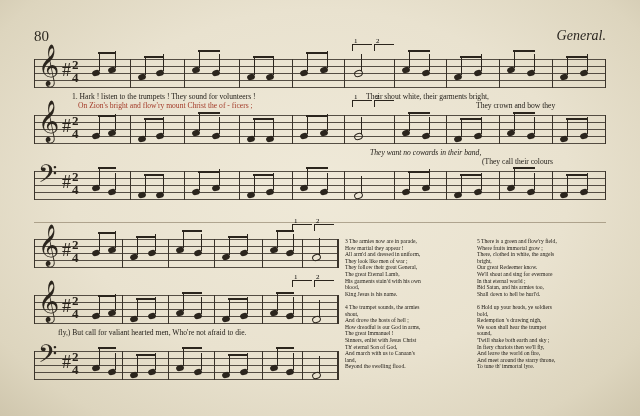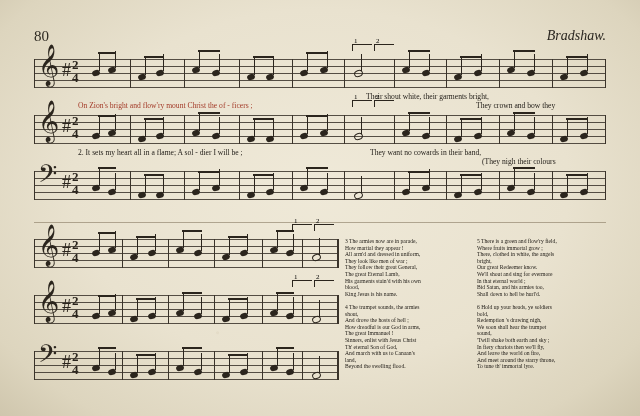--- a/index.html
+++ b/index.html
@@ -83,21 +83,21 @@
   }
   .verses p{margin:0;white-space:nowrap;}
   .vcol{position:absolute;top:0;}
 </style>
 </head>
 <body>
 
 <div id="page">
 
   <div class="pagenum">80</div>
-  <div class="composer">Bradshaw.</div>
+  <div class="composer">General.</div>
 
   <div class="system" style="left:34px;top:56px;width:572px;">
 
     <div class="staff">
       <div class="ln"></div>
         <div class="ln"></div>
         <div class="ln"></div>
         <div class="ln"></div>
         <div class="ln"></div>
       <div class="clef">𝄞</div>
@@ -177,20 +177,21 @@
       <div class="beam" style="left:532px;top:0px;width:22px;"></div>
 
       <div class="ending" style="left:318px;top:-12px;width:20px;">
         <span>1</span>
       </div>
       <div class="ending" style="left:340px;top:-12px;width:20px;">
         <span>2</span>
       </div>
     </div>
 
+    <div class="lyric" style="left:38px;top:36px;">1. Hark !  listen   to   the  trumpets ! They sound for        volunteers !</div>
     <div class="lyric red" style="left:44px;top:45px;">On   Zion's bright and flow'ry mount Christ the      of  -  ficers ;</div>
     <div class="lyric" style="left:332px;top:36px;">Their shout white, their garments bright,</div>
     <div class="lyric" style="left:442px;top:45px;">They crown and bow they</div>
   </div>
 
   <div class="system" style="left:34px;top:112px;width:572px;">
     <div class="staff">
       <div class="ln"></div>
         <div class="ln"></div>
         <div class="ln"></div>
@@ -272,23 +273,22 @@
       <div class="beam" style="left:532px;top:6px;width:22px;"></div>
 
       <div class="ending" style="left:318px;top:-12px;width:20px;">
         <span>1</span>
       </div>
       <div class="ending" style="left:340px;top:-12px;width:20px;">
         <span>2</span>
       </div>
     </div>
 
-    <div class="lyric" style="left:44px;top:36px;">2. It sets my heart all in  a flame; A  sol - dier      I    will  be ;</div>
-    <div class="lyric" style="left:336px;top:36px;">They want   no cowards in their band,</div>
-    <div class="lyric" style="left:448px;top:45px;">(They nigh their colours</div>
+    <div class="lyric" style="left:336px;top:36px;font-style:italic;">They want   no cowards in their band,</div>
+    <div class="lyric" style="left:448px;top:45px;">(They call their colours</div>
   </div>
 
   <div class="system" style="left:34px;top:168px;width:572px;">
     <div class="staff">
       <div class="ln"></div>
         <div class="ln"></div>
         <div class="ln"></div>
         <div class="ln"></div>
         <div class="ln"></div>
       <div class="clef bassc">𝄢</div>
@@ -489,20 +489,21 @@
         <div class="stem" style="left:285px;top:8px;height:17px;"></div>
 
       <div class="ending" style="left:258px;top:-12px;width:20px;">
         <span>1</span>
       </div>
       <div class="ending" style="left:280px;top:-12px;width:20px;">
         <span>2</span>
       </div>
     </div>
 
+    <div class="lyric" style="left:24px;top:36px;">fly,)  But call for valiant   hearted men, Who're not afraid to        die.</div>
   </div>
 
   <div class="system" style="left:34px;top:348px;width:305px;">
     <div class="staff">
       <div class="ln"></div>
         <div class="ln"></div>
         <div class="ln"></div>
         <div class="ln"></div>
         <div class="ln"></div>
       <div class="clef bassc">𝄢</div>

